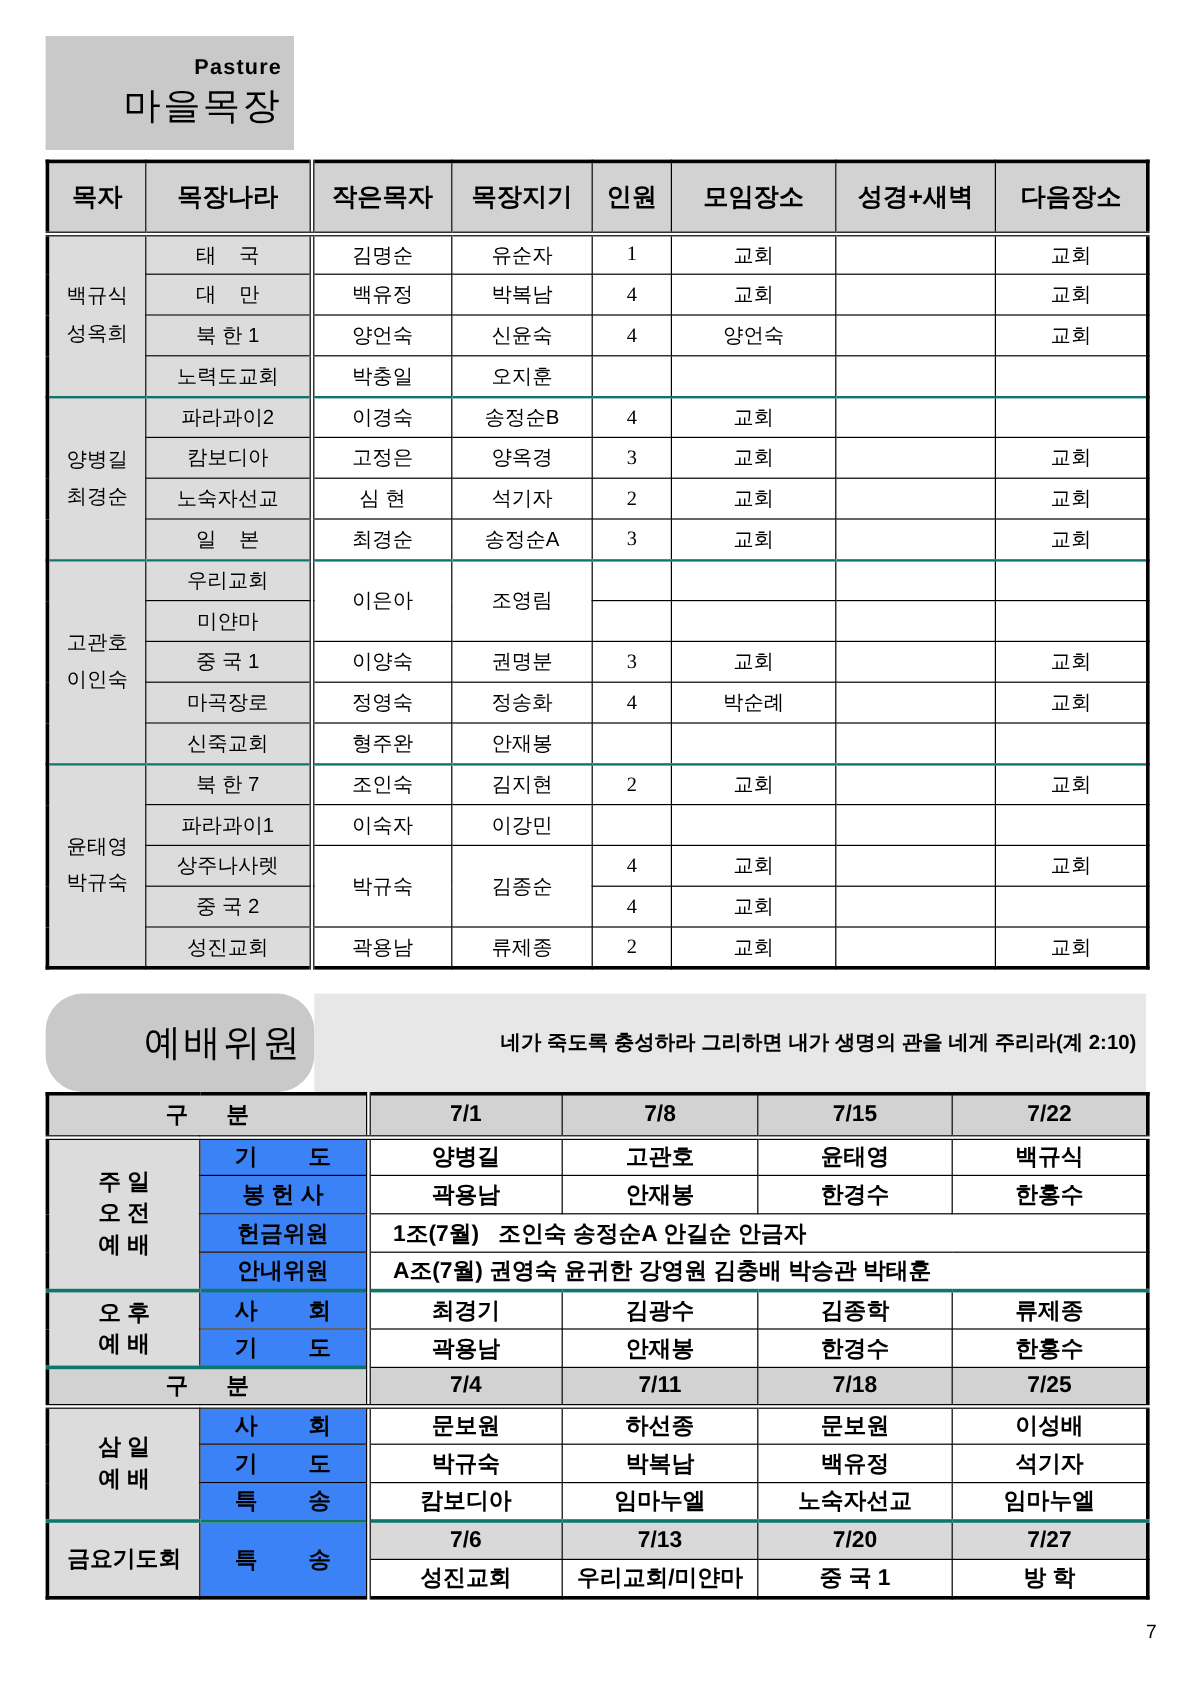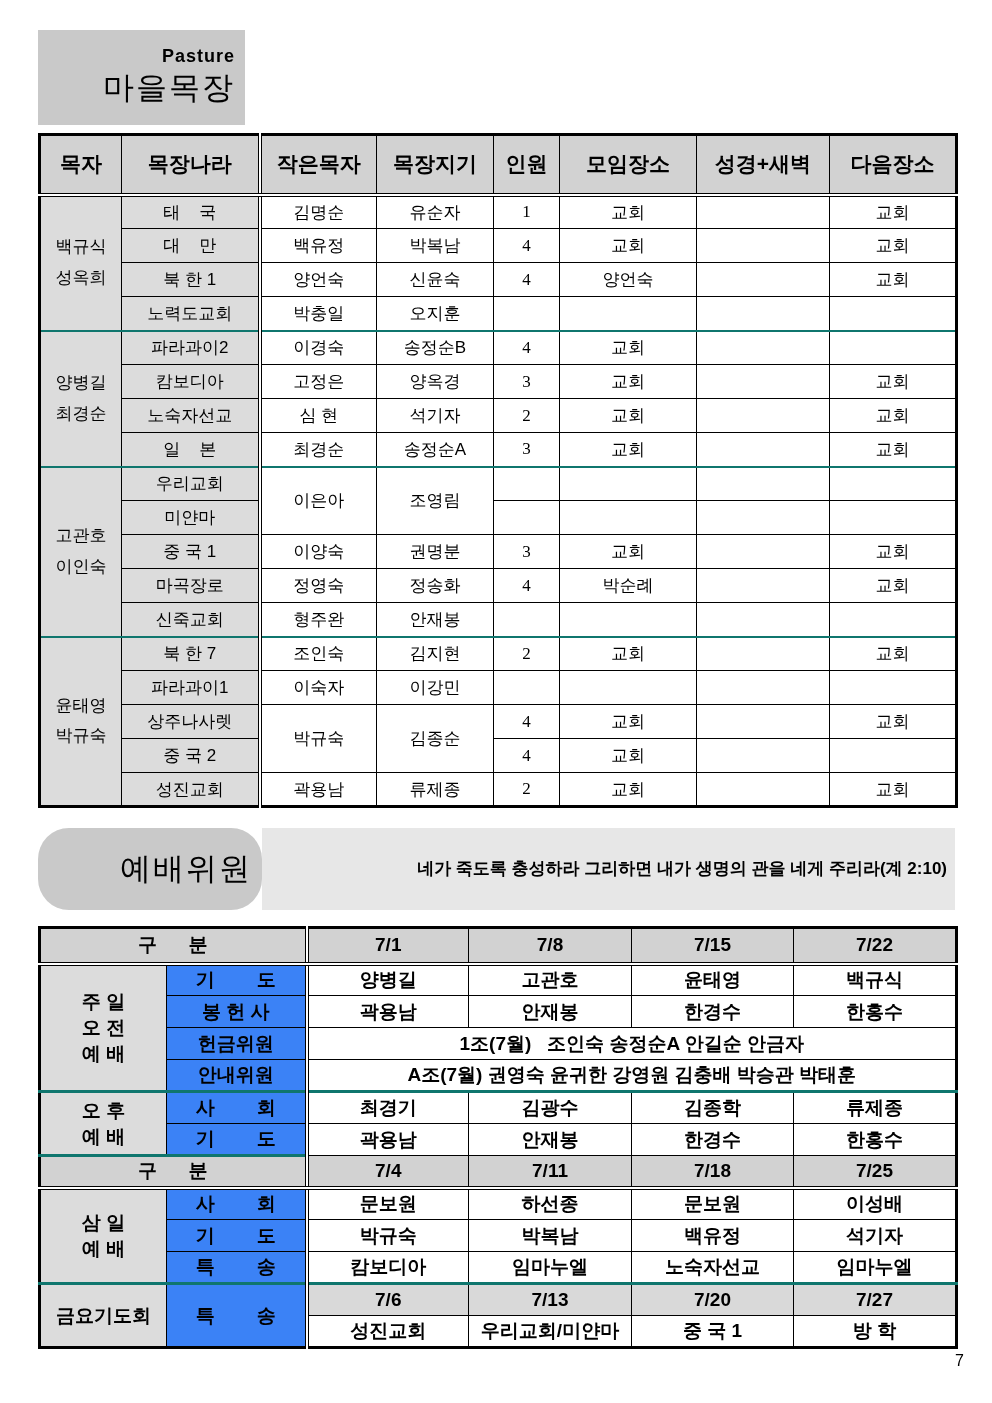--- a/index.html
+++ b/index.html
@@ -38,28 +38,28 @@
   .t1 thead th{background:#d2d2d2;font-size:21px;font-weight:bold;border-bottom:4px double #000;}
   .t1 tbody tr{height:34px;}
   .t1 tbody td{font-size:17px;font-weight:normal;}
   .shep{background:#dcdcdc;font-weight:bold;font-size:19px;white-space:pre-line;line-height:1.8;}
   .country{background:#dcdcdc;white-space:pre;}
   .count{font-family:"Liberation Serif","DejaVu Serif",serif;font-size:18px;}
   .dl{border-left:4px double #000;}
   .gt td{border-top:2px solid #0f766e;}
 
   
-  .t2{margin-top:16px;border-radius:11px;}
+  .t2{margin-top:0;border-radius:11px;}
   .t2 tr{height:32px;}
   .t2 tr.hrow{height:36px;}
   .t2 td,.t2 th{font-size:19px;font-weight:bold;}
   .divrow th,.divrow td{background:#d2d2d2;border-bottom:4px double #000;}
   .lab1{background:#dcdcdc;white-space:pre-line;line-height:1.35;}
   .lab2{background:#3b82f6;white-space:pre;}
-  .wide{text-align:center;padding-left:0;white-space:pre;}
+  .wide{text-align:left;padding-left:19px;white-space:pre;}
   .st td{border-top:3px solid #0f766e;}
   .fdate{background:#d9d9d9;}
   .thin{font-weight:normal;font-size:17px;white-space:pre;}
 
   .pagenum{position:absolute;right:28px;top:1352px;font-size:16px;}
 </style>
 </head>
 <body>
 
 <div class="page">

